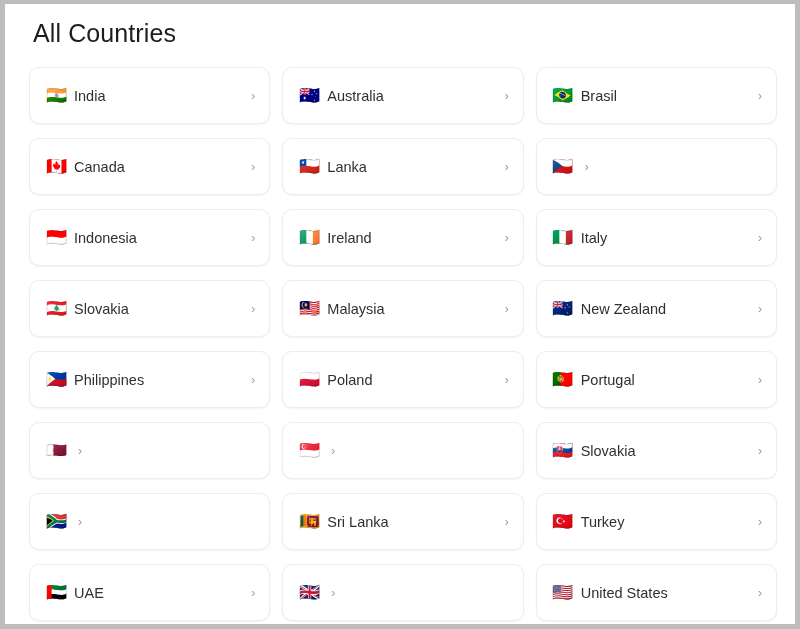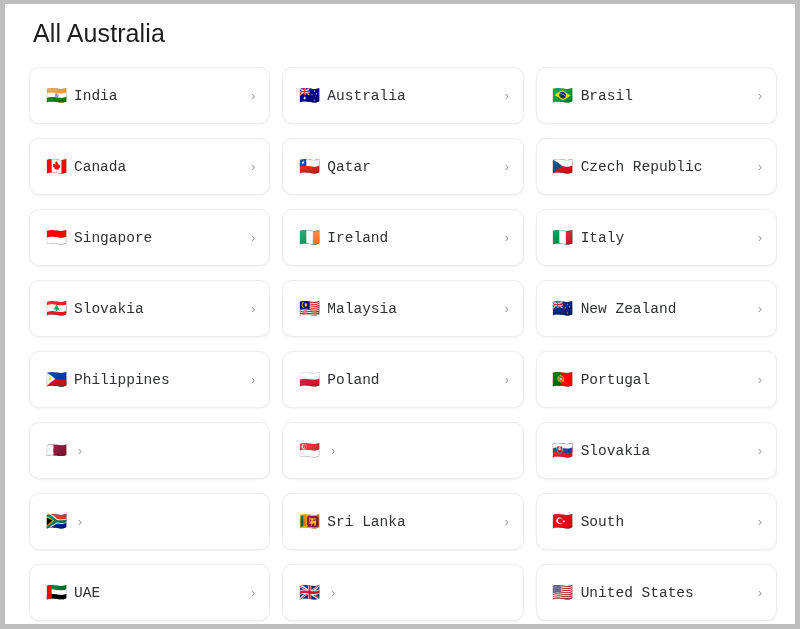--- a/index.html
+++ b/index.html
@@ -66,21 +66,21 @@
     line-height: 1;
     width: 26px;
     flex: 0 0 26px;
     display: inline-block;
     text-align: left;
     letter-spacing: 0;
   }
   .country-name {
     font-size: 14.5px;
     color: #2e3034;
-    font-family: Liberation Mono, monospace;
+    font-family: Liberation Sans, sans-serif;
     white-space: nowrap;
     overflow: hidden;
     text-overflow: ellipsis;
     flex: 1 1 auto;
     padding-left: 2px;
   }
   .chevron {
     flex: 0 0 auto;
     color: #9b9ba5;
     font-size: 12px;
@@ -88,21 +88,21 @@
     padding-left: 6px;
     font-family: "Liberation Sans", sans-serif;
   }
 </style>
 </head>
 <body>
 
 <div class="viewport">
   <div class="page">
 
-    <h1 class="page-title">All Australia</h1>
+    <h1 class="page-title">All Countries</h1>
 
     <div class="country-grid">
         <div class="country-card">
           <span class="flag">🇮🇳</span>
           <span class="country-name">India</span>
           <span class="chevron">›</span>
         </div>
         <div class="country-card">
           <span class="flag">🇦🇺</span>
           <span class="country-name">Australia</span>
@@ -113,31 +113,30 @@
           <span class="country-name">Brasil</span>
           <span class="chevron">›</span>
         </div>
         <div class="country-card">
           <span class="flag">🇨🇦</span>
           <span class="country-name">Canada</span>
           <span class="chevron">›</span>
         </div>
         <div class="country-card">
           <span class="flag">🇨🇱</span>
-          <span class="country-name">Qatar</span>
+          <span class="country-name">Lanka</span>
           <span class="chevron">›</span>
         </div>
         <div class="country-card">
           <span class="flag">🇨🇿</span>
-          <span class="country-name">Czech Republic</span>
           <span class="chevron">›</span>
         </div>
         <div class="country-card">
           <span class="flag">🇮🇩</span>
-          <span class="country-name">Singapore</span>
+          <span class="country-name">Indonesia</span>
           <span class="chevron">›</span>
         </div>
         <div class="country-card">
           <span class="flag">🇮🇪</span>
           <span class="country-name">Ireland</span>
           <span class="chevron">›</span>
         </div>
         <div class="country-card">
           <span class="flag">🇮🇹</span>
           <span class="country-name">Italy</span>
@@ -190,21 +189,21 @@
           <span class="flag">🇿🇦</span>
           <span class="chevron">›</span>
         </div>
         <div class="country-card">
           <span class="flag">🇱🇰</span>
           <span class="country-name">Sri Lanka</span>
           <span class="chevron">›</span>
         </div>
         <div class="country-card">
           <span class="flag">🇹🇷</span>
-          <span class="country-name">South</span>
+          <span class="country-name">Turkey</span>
           <span class="chevron">›</span>
         </div>
         <div class="country-card">
           <span class="flag">🇦🇪</span>
           <span class="country-name">UAE</span>
           <span class="chevron">›</span>
         </div>
         <div class="country-card">
           <span class="flag">🇬🇧</span>
           <span class="chevron">›</span>

